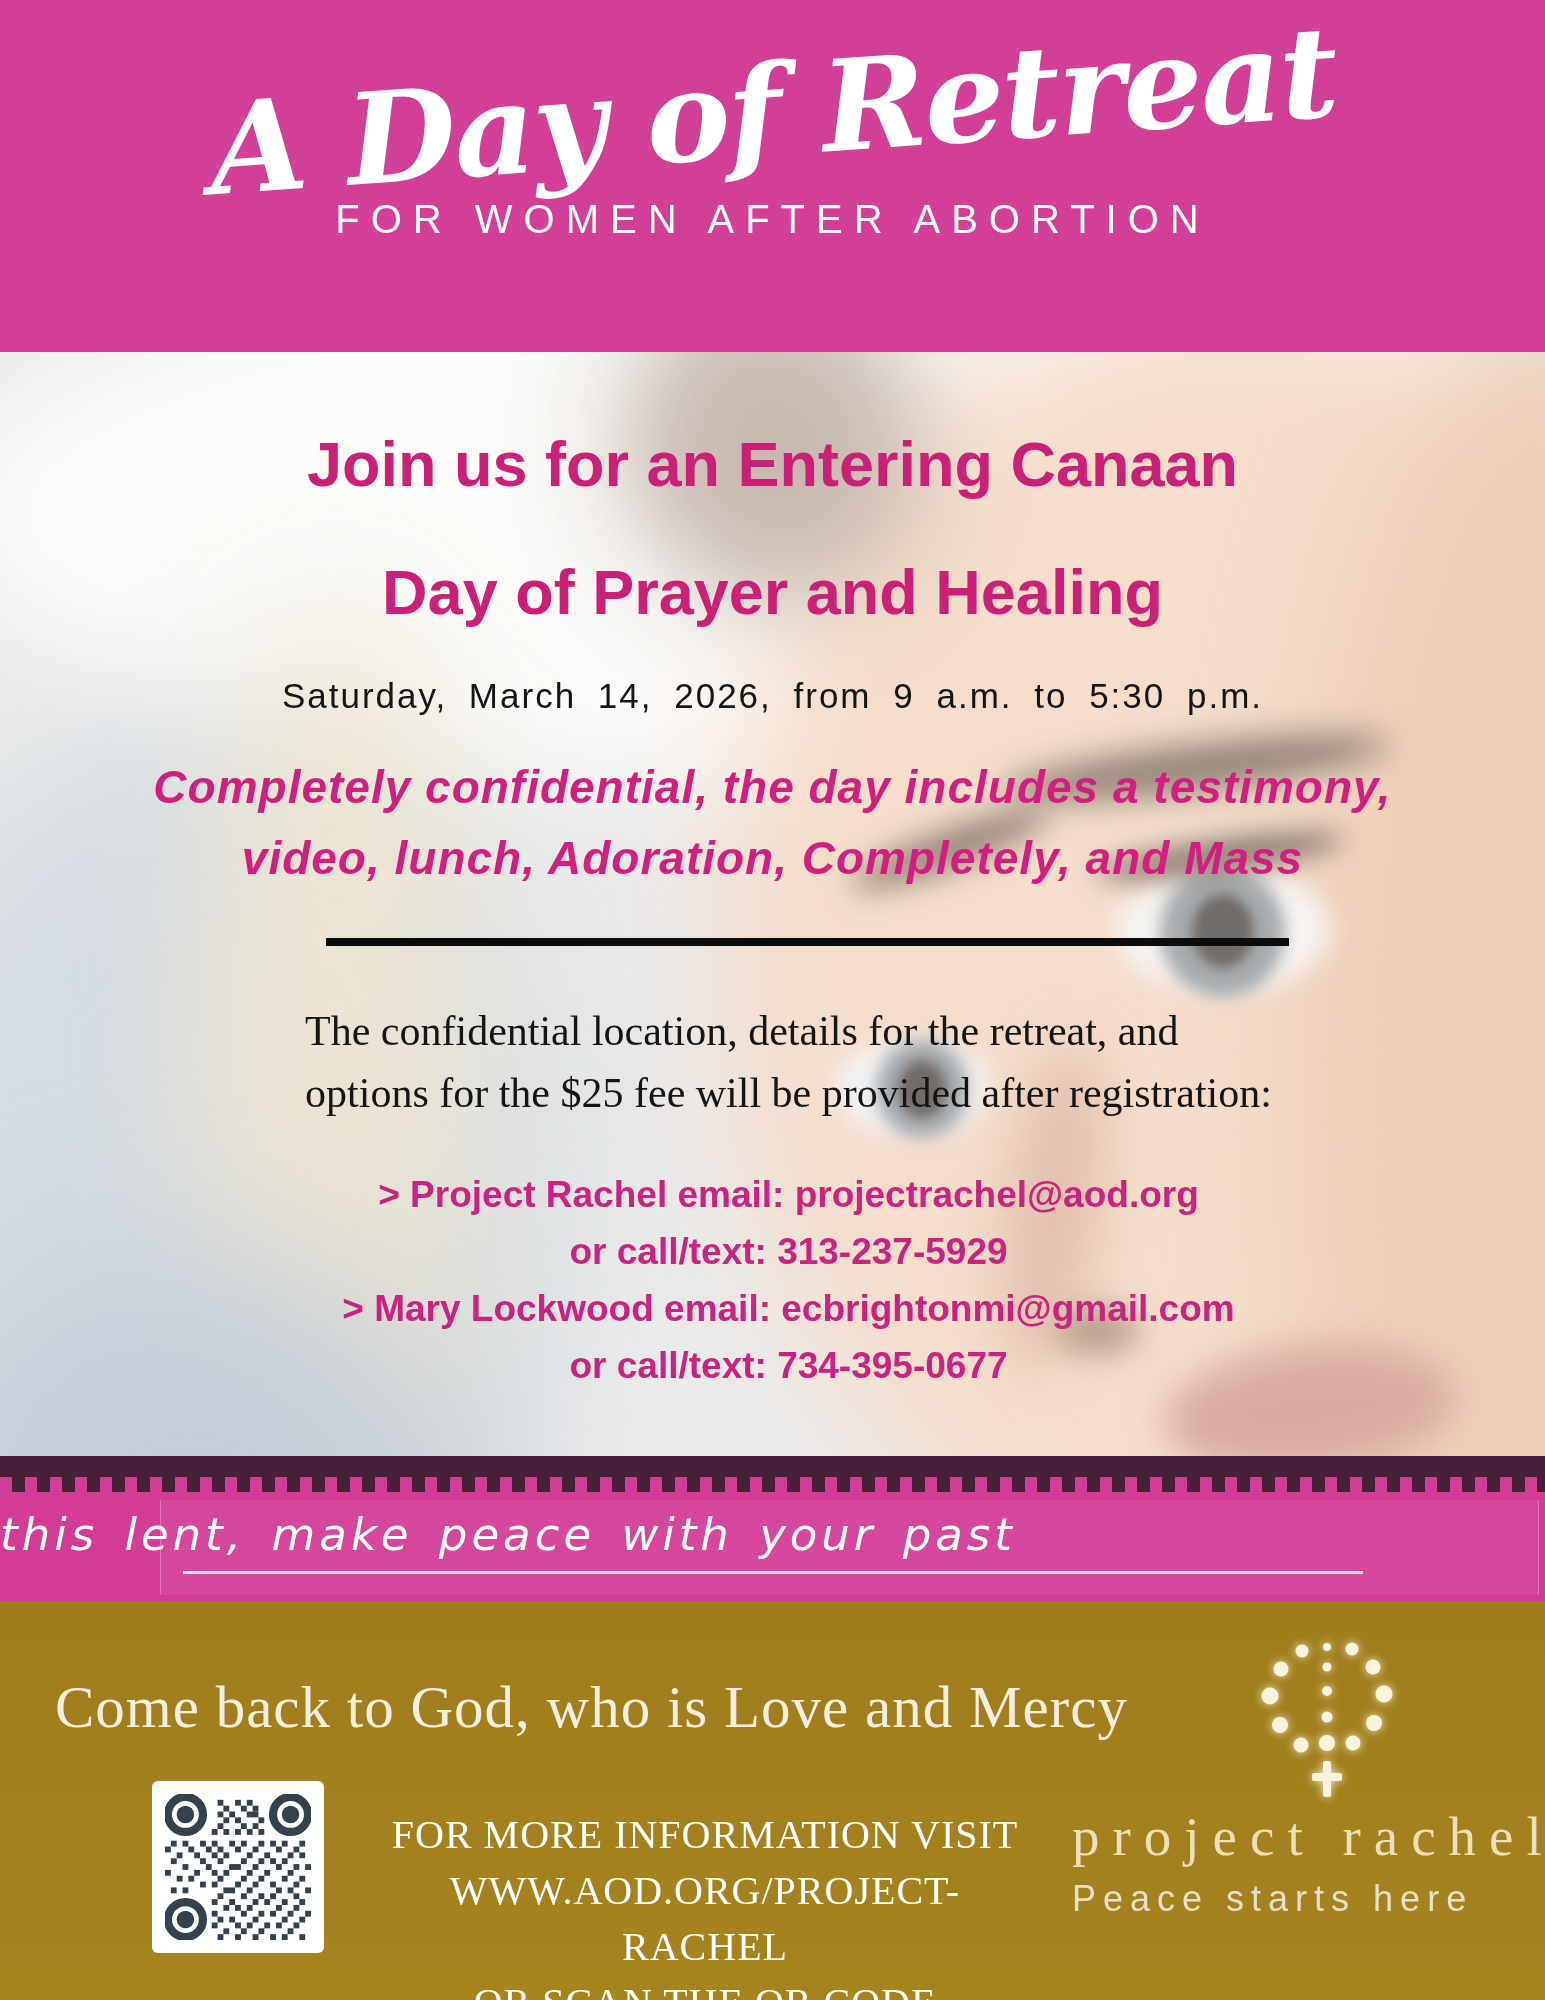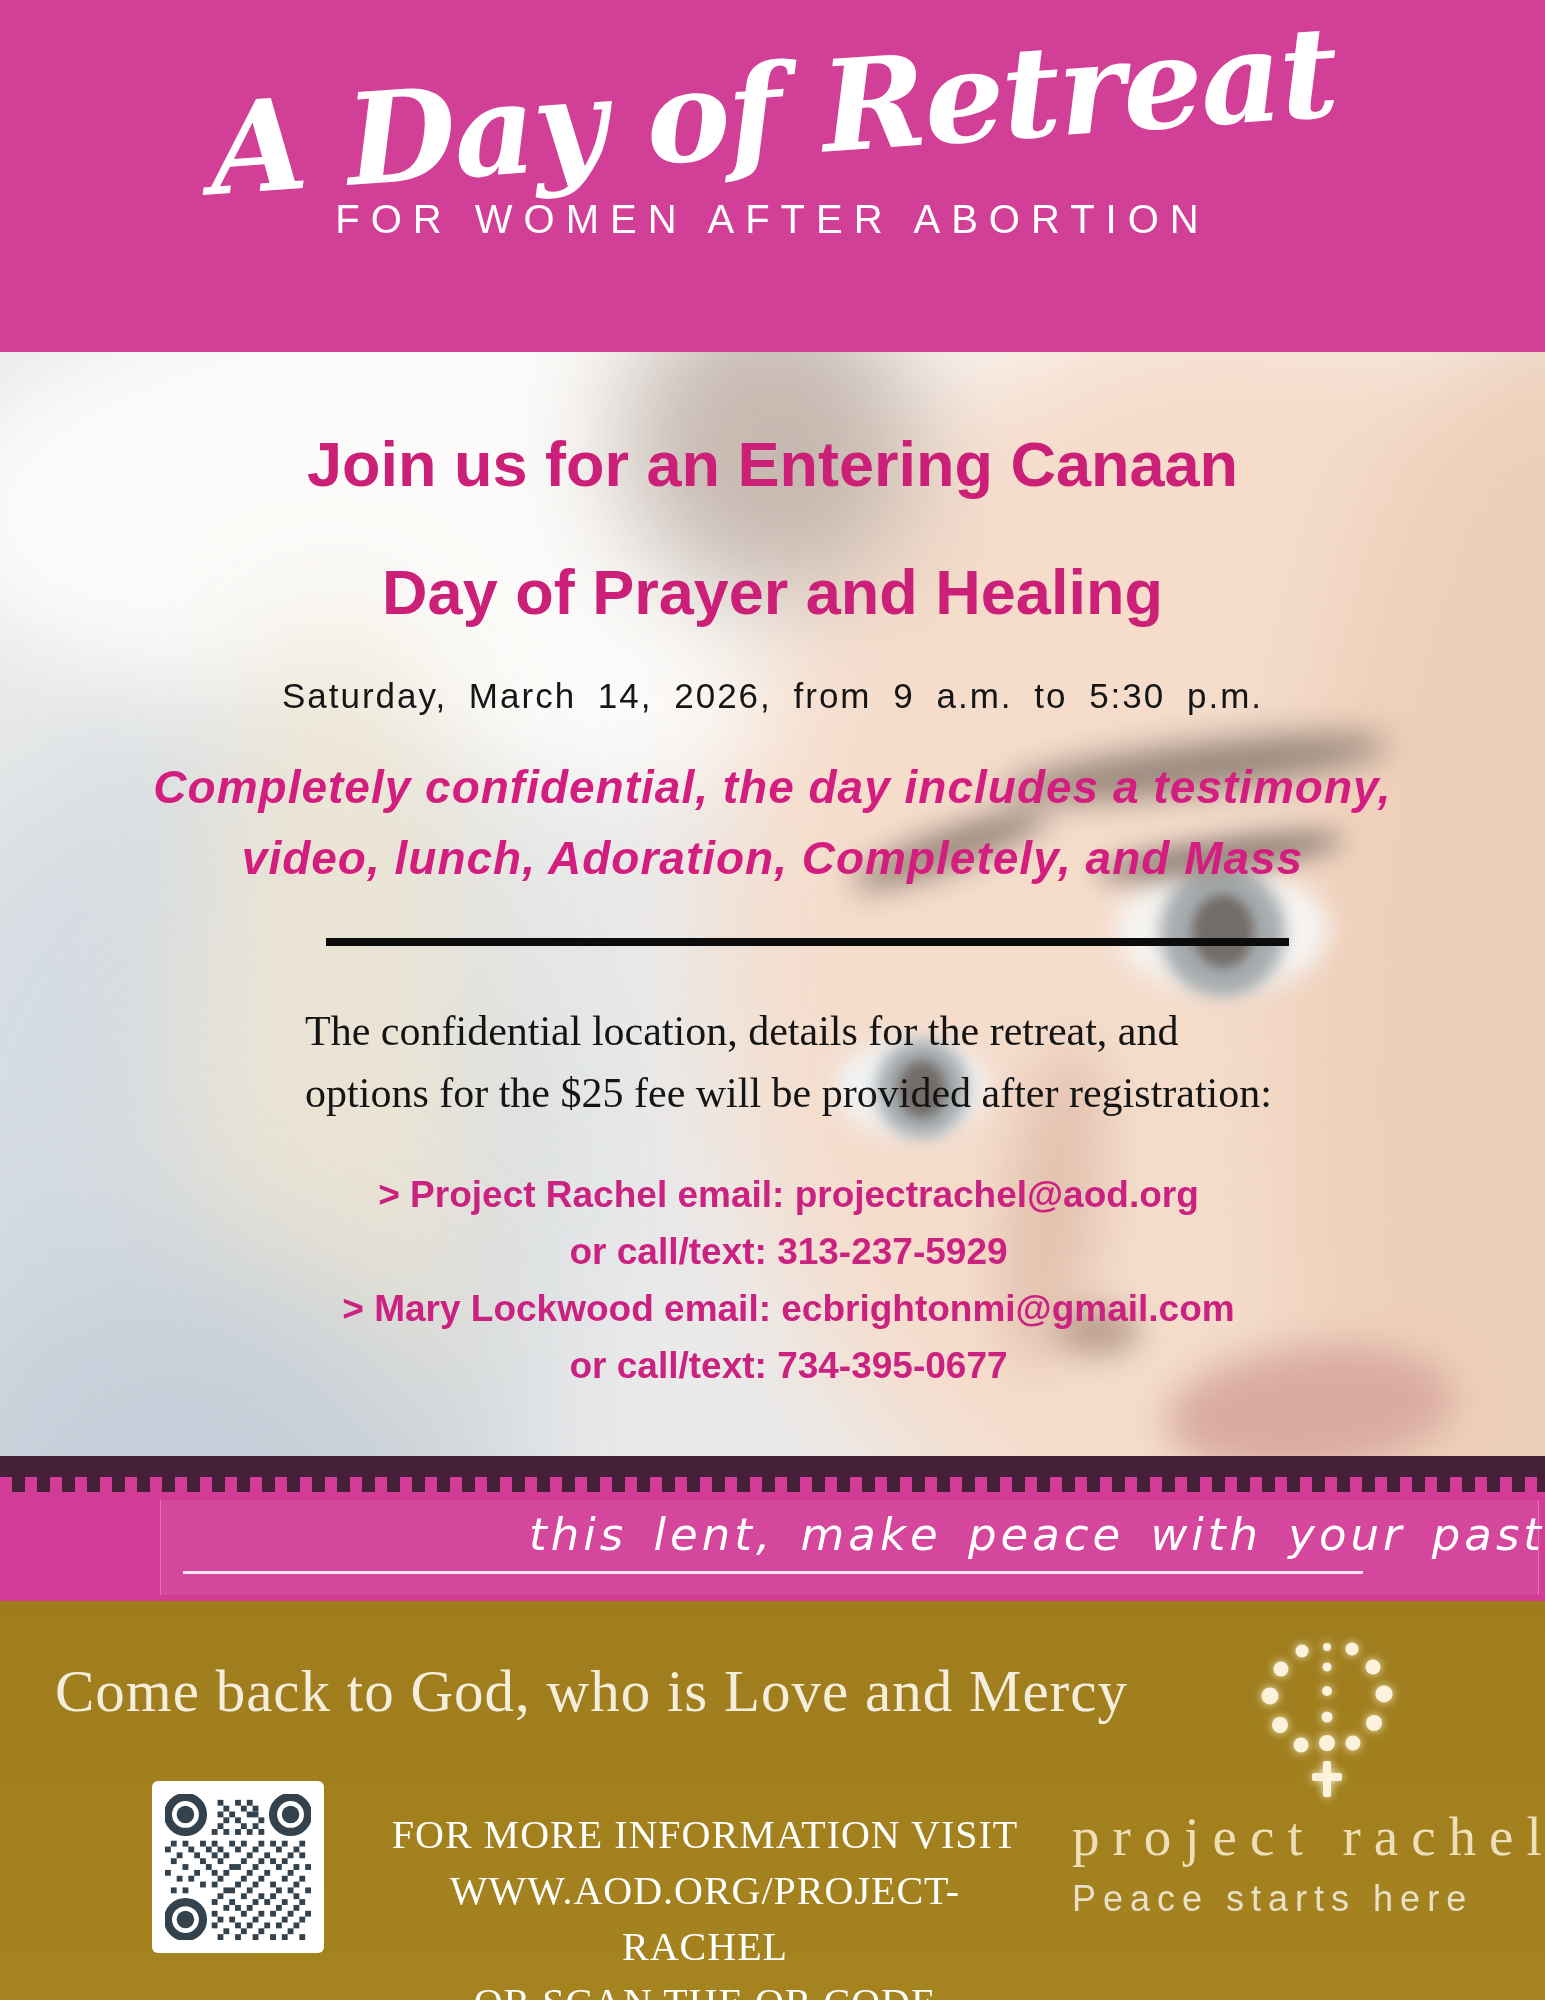--- a/index.html
+++ b/index.html
@@ -92,36 +92,36 @@
 
   
   .band{ position:relative; width:100%; height:109px; background:#d23c96; z-index:5; }
   .band-panel{
     position:absolute; left:160px; right:6px; top:8px; bottom:6px;
     background:rgba(255,255,255,.06);
     border-left:1px solid rgba(255,255,255,.25);
     border-right:1px solid rgba(255,255,255,.25);
   }
   .handwriting{
-    position:relative; padding-top:16px; text-align:right;
+    position:relative; padding-top:16px; text-align:left;
     font-family:"DejaVu Sans", sans-serif; font-style:italic; font-weight:300;
     font-size:45px; color:#ffffff; letter-spacing:4px; word-spacing:8px;
   }
   .hand-underline{
     width:1180px; height:3px; margin:10px auto 0;
     background:rgba(255,255,255,.85);
   }
 
   
   .footer{
     position:relative; width:100%; height:399px;
     background:linear-gradient(#9f7d1d,#a5831f); z-index:5;
   }
   .come-back{
-    position:absolute; left:55px; top:56px;
+    position:absolute; left:55px; top:72px;
     font-family:"Liberation Serif", serif; font-size:59px;
     color:#f5eedd; letter-spacing:1px;
   }
   .rosary{ position:absolute; right:148px; top:38px;
     filter:drop-shadow(0 0 5px rgba(255,248,220,.9)); }
   .footer-row{ position:absolute; left:152px; top:180px; display:flex; align-items:flex-start; }
   .qr-box{
     width:172px; height:172px; background:#fff; border-radius:6px;
     display:flex; align-items:center; justify-content:center; flex:0 0 auto;
   }

